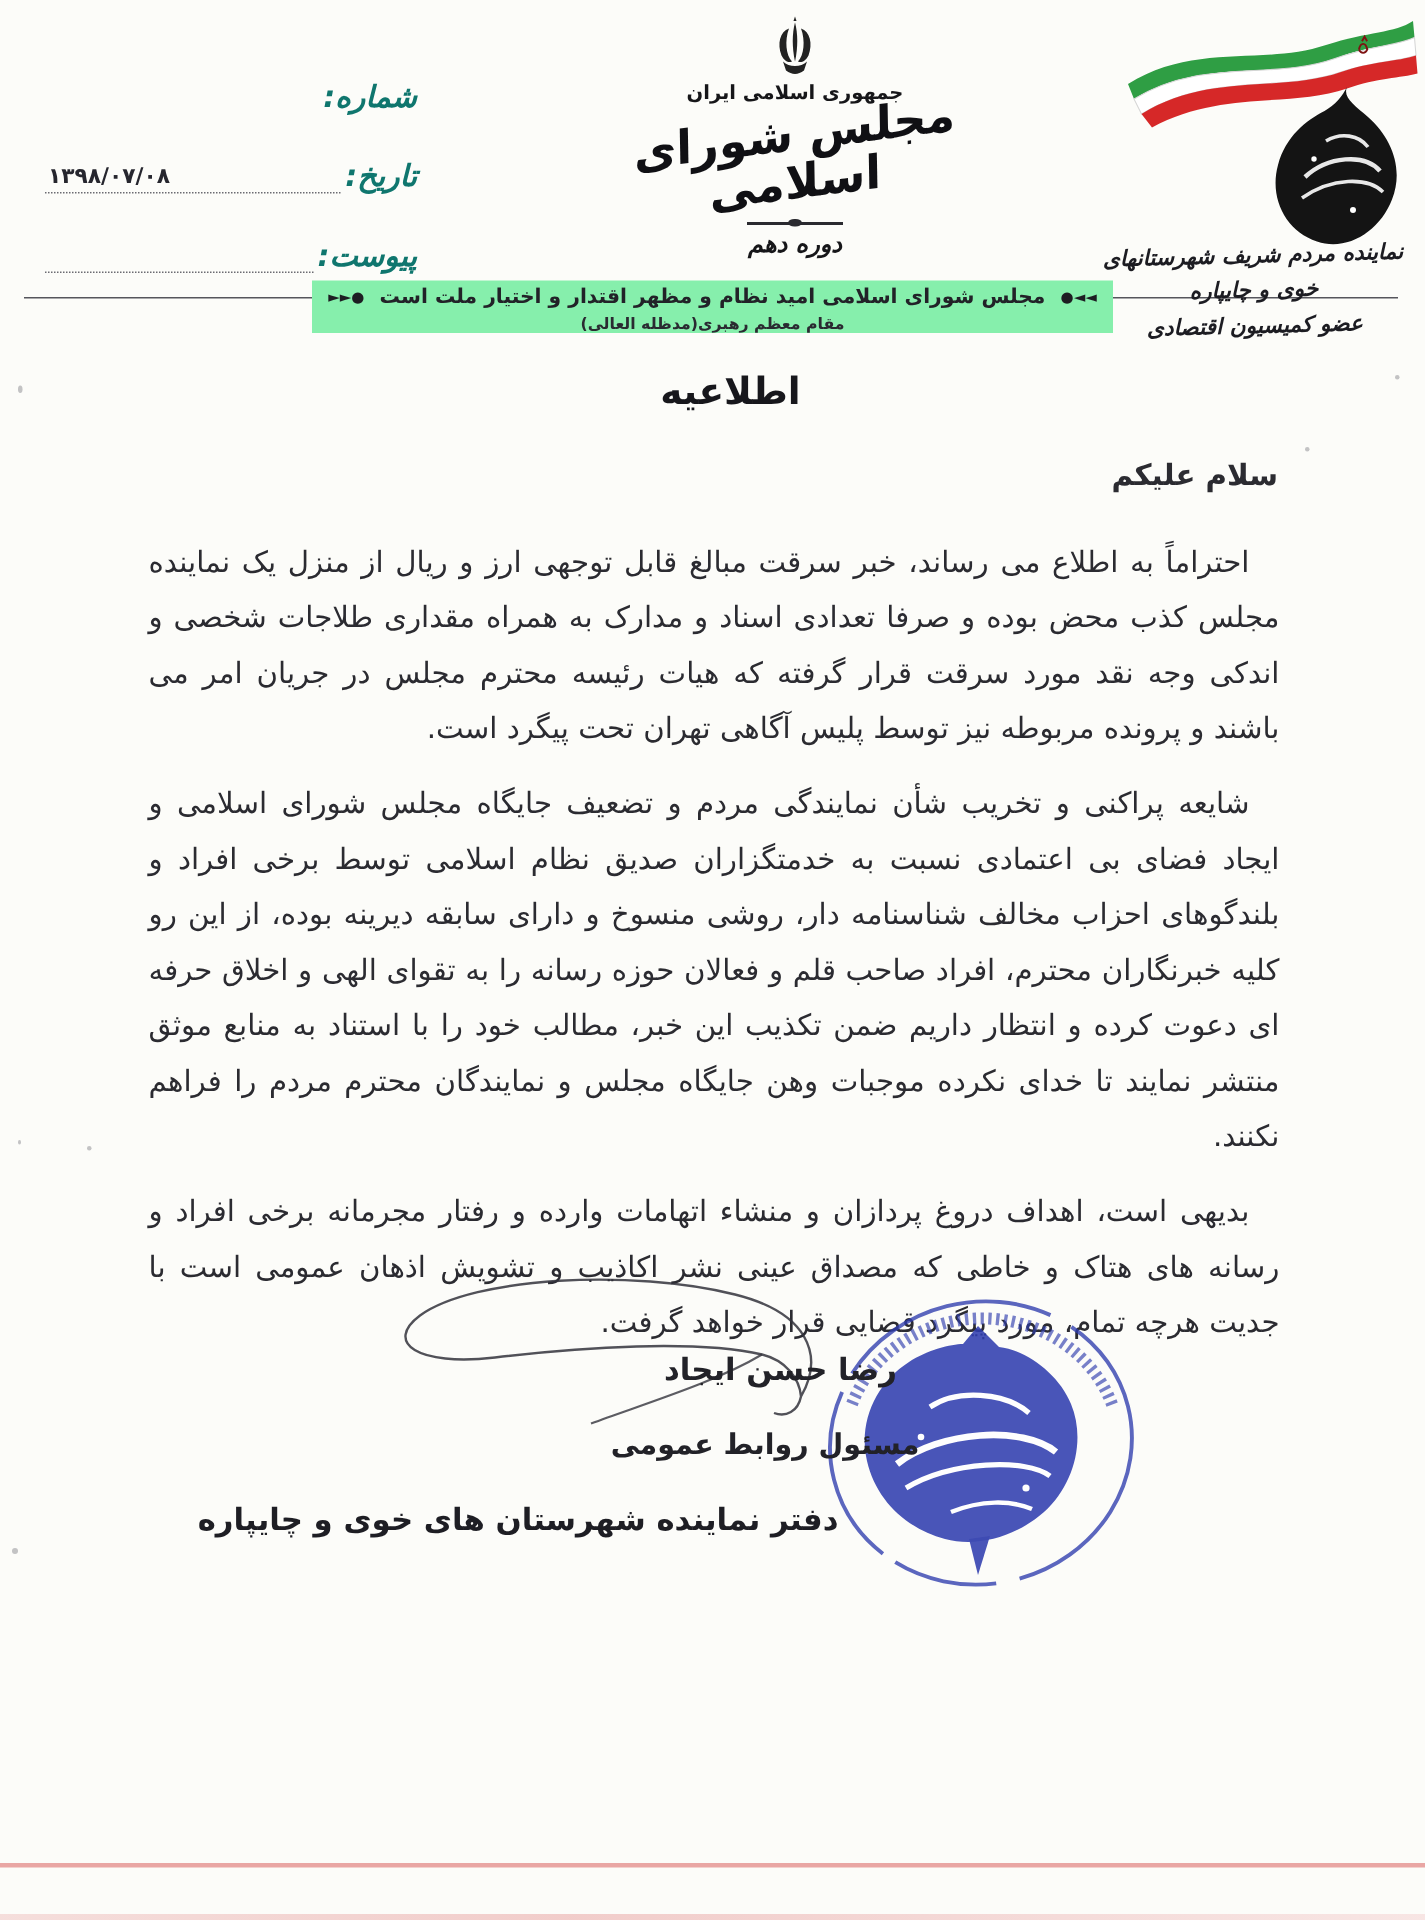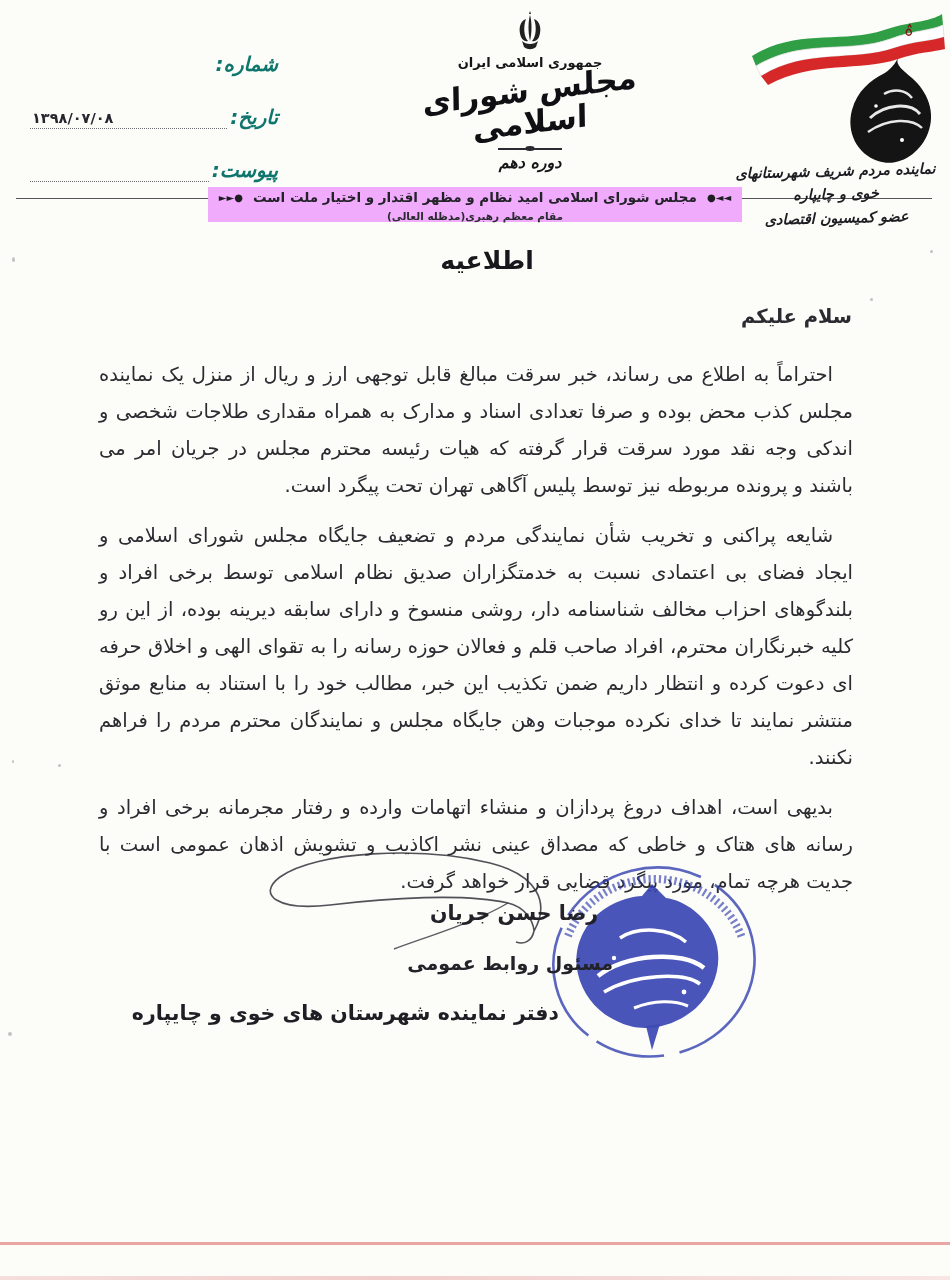--- a/index.html
+++ b/index.html
@@ -24,21 +24,21 @@
   .callig{direction:rtl;font-size:31px;font-weight:800;line-height:1.04;margin-top:4px;color:#101014;
           transform:rotate(-7deg) skewX(-6deg);}
   .term-line{width:64px;margin:10px auto 3px;border-top:2.2px solid #2a2a30;position:relative;}
   .term-line::after{content:"";position:absolute;left:50%;top:-4.5px;width:9px;height:5px;
           background:#2a2a30;transform:translateX(-50%);border-radius:45%;}
   .term{font-size:16px;font-weight:700;font-style:italic;direction:rtl;}
 
   
   .divider{position:absolute;left:0;right:0;top:176px;height:54px;text-align:center;}
   .dline{position:absolute;top:22px;left:16px;right:18px;border-top:1.6px solid #55555c;}
-  .slogan-wrap{position:relative;display:inline-block;background:#f0abfc;padding:0 6px;margin-top:11px;direction:rtl;}
+  .slogan-wrap{position:relative;display:inline-block;background:#86efac;padding:0 6px;margin-top:11px;direction:rtl;}
   .slogan-main{font-size:13.5px;font-weight:700;color:#222228;}
   .orn{font-size:10px;letter-spacing:-1px;color:#1d1d22;margin:0 5px;position:relative;top:-1px;}
   .slogan-attr{position:relative;font-size:10.5px;font-weight:700;margin-top:4px;color:#2a2a31;direction:rtl;}
 
   
   .flag{position:absolute;left:742px;top:4px;}
   .boteh{position:absolute;left:840px;top:56px;}
   .mp-text{position:absolute;left:726px;top:160px;width:220px;text-align:center;
            font-weight:700;font-style:italic;font-size:14.5px;line-height:1.62;
            color:#1c1c22;transform:rotate(-1.5deg);direction:rtl;}
@@ -155,21 +155,21 @@
     <path d="M118 26 L 132 40 C 150 42 172 58 180 78 C 190 102 182 132 162 150 C 144 166 118 174 96 168 C 70 161 50 142 44 116 C 38 90 50 64 72 50 C 84 42 100 38 108 38 Z" fill="#2e3cae" opacity=".95"></path>
     <path d="M112 168 L118 192 L126 166 Z" fill="#2e3cae" opacity=".95"></path>
     <path d="M64 118 C 92 96 148 92 170 110" stroke="#ffffff" stroke-width="4.5" fill="none"></path>
     <path d="M70 134 C 100 116 150 114 166 126" stroke="#ffffff" stroke-width="3.5" fill="none"></path>
     <path d="M86 80 C 104 68 136 70 152 84" stroke="#ffffff" stroke-width="3.5" fill="none"></path>
     <path d="M100 150 C 120 142 140 142 154 148" stroke="#ffffff" stroke-width="3" fill="none"></path>
     <circle cx="80" cy="100" r="2.2" fill="#ffffff"></circle>
     <circle cx="150" cy="134" r="2.4" fill="#ffffff"></circle>
   </svg>
 
-  <div class="sig-name">رضا حسن جریان</div>
+  <div class="sig-name">رضا حسن ایجاد</div>
   <div class="sig-role">مسئول روابط عمومی</div>
   <div class="sig-office">دفتر نماینده شهرستان های خوی و چایپاره</div>
 
   <div class="footer-line"></div>
   <div class="footer-bottom"></div>
 
   <div class="speck" style="left:12px;top:257px;width:3px;height:5px;"></div>
   <div class="speck" style="left:930px;top:250px;width:3px;height:3px;"></div>
   <div class="speck" style="left:8px;top:1032px;width:4px;height:4px;"></div>
   <div class="speck" style="left:870px;top:298px;width:3px;height:3px;"></div>

